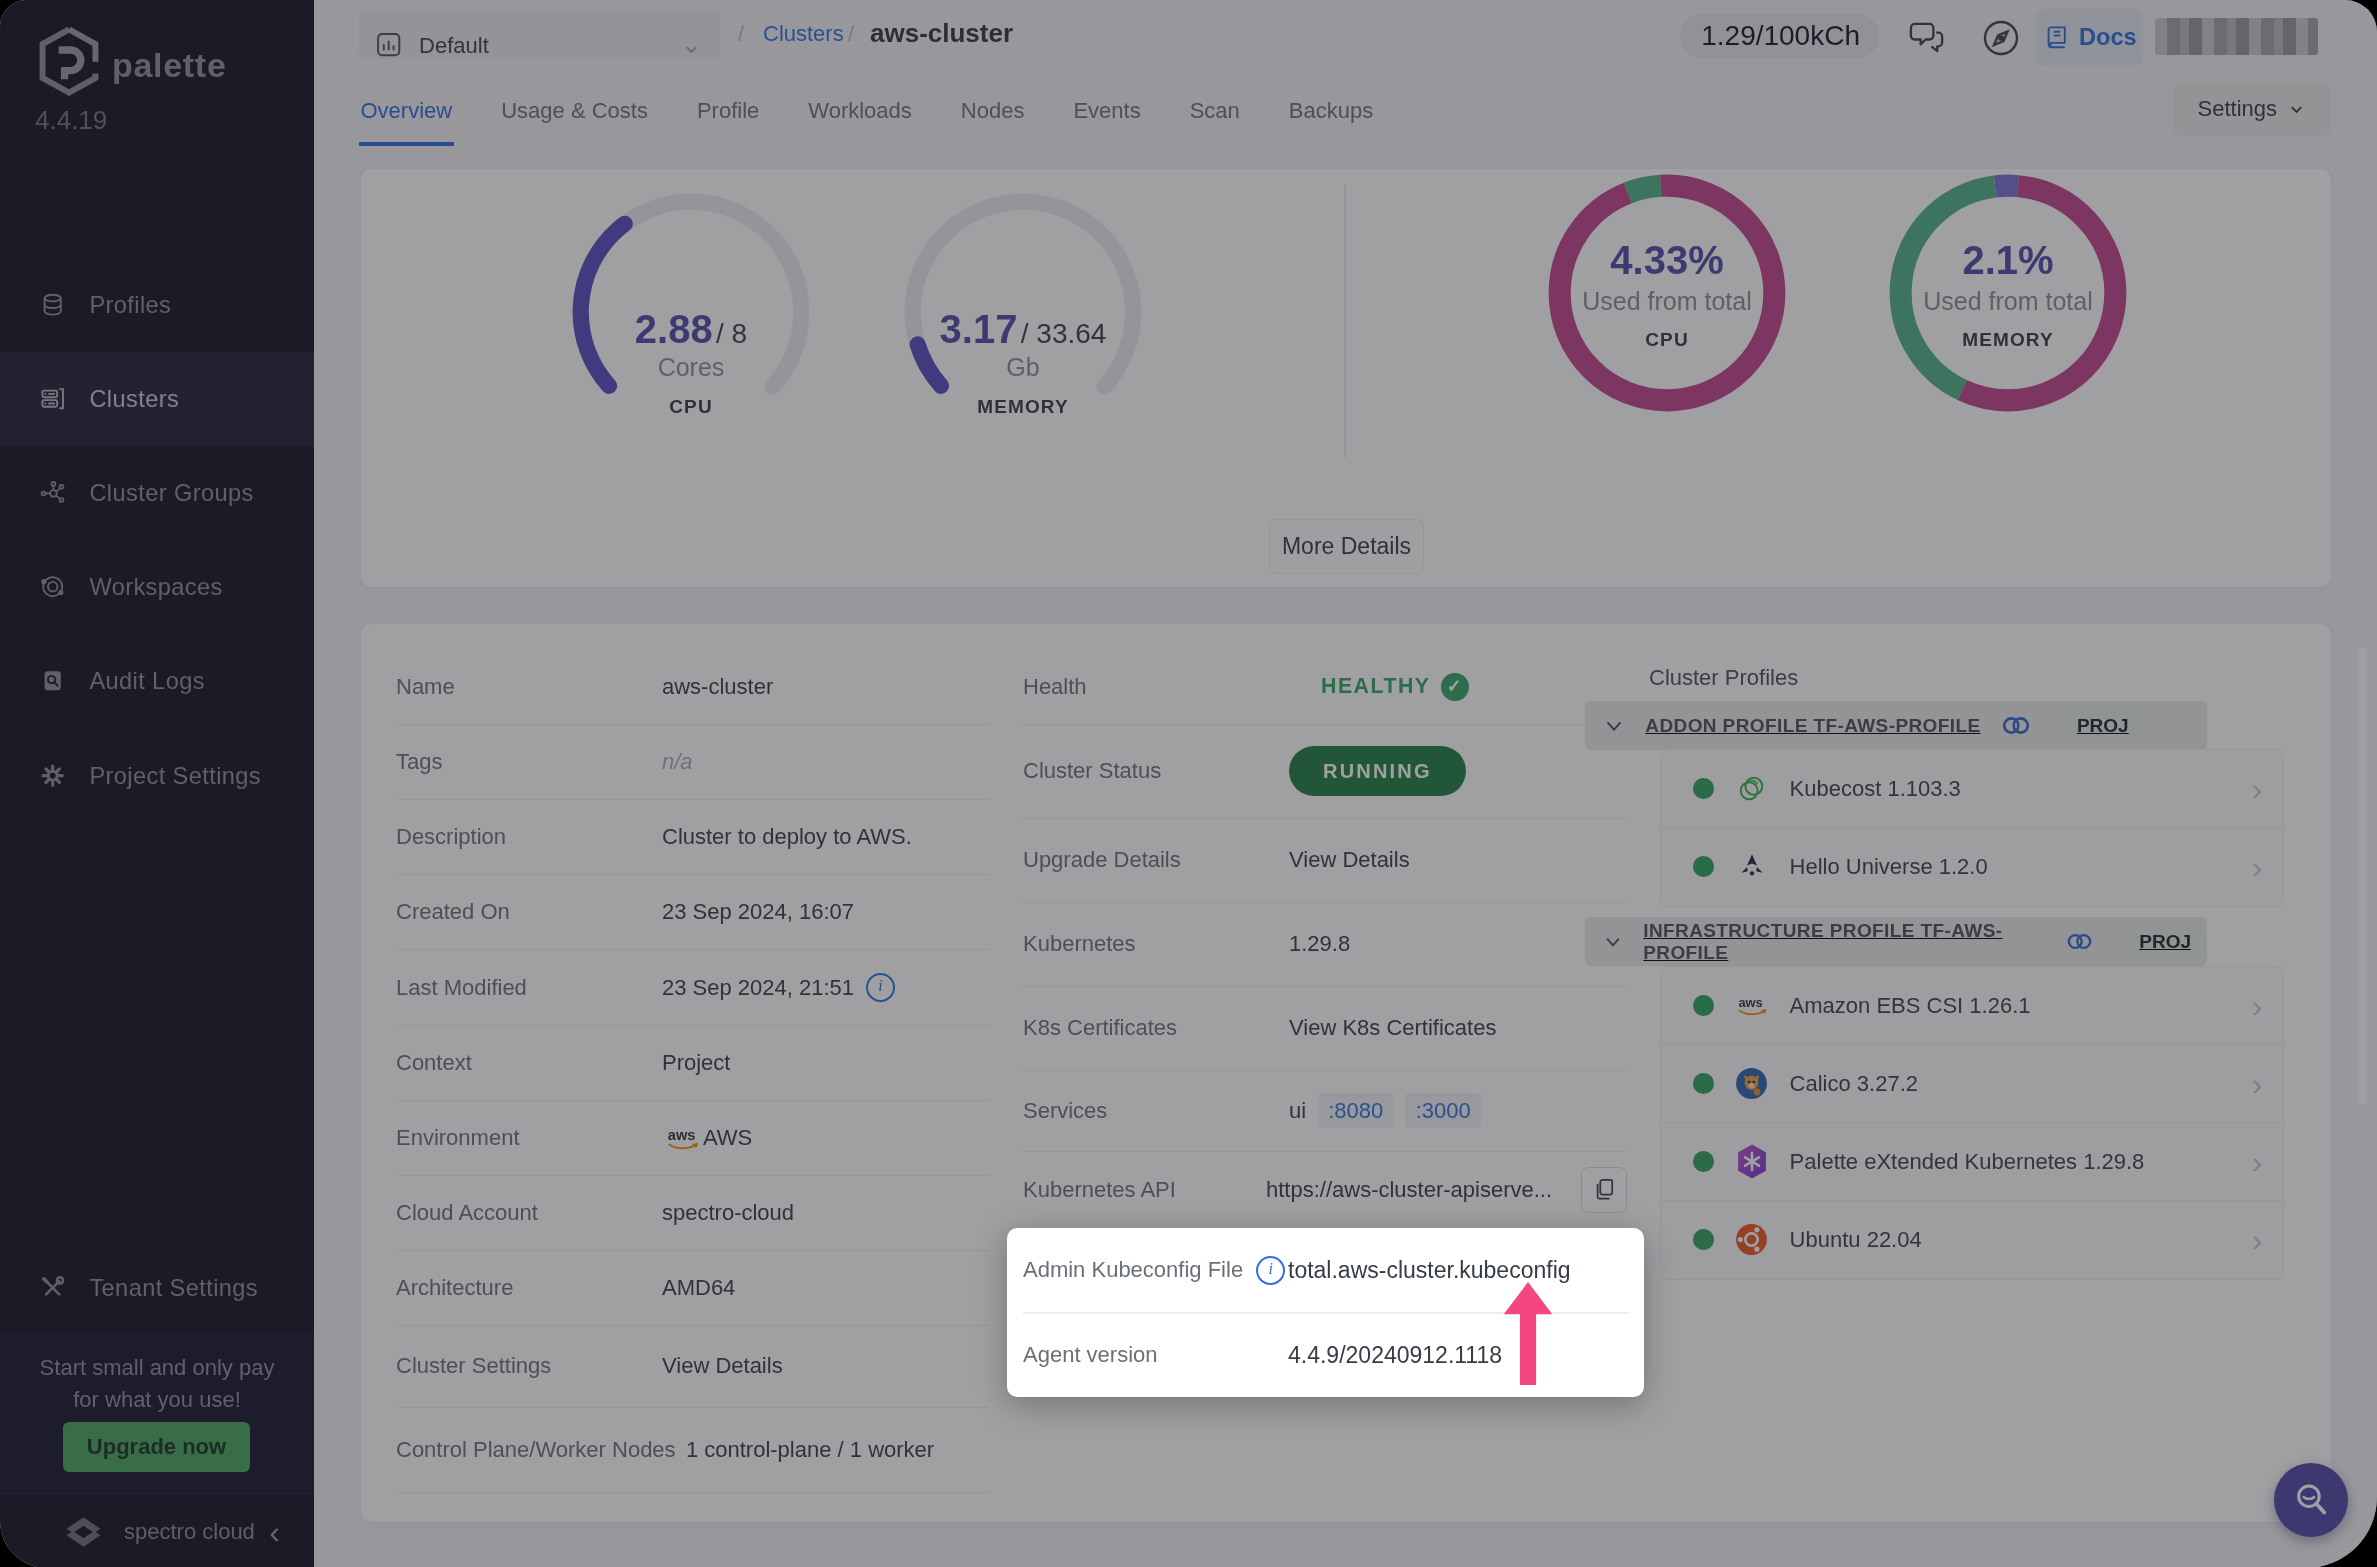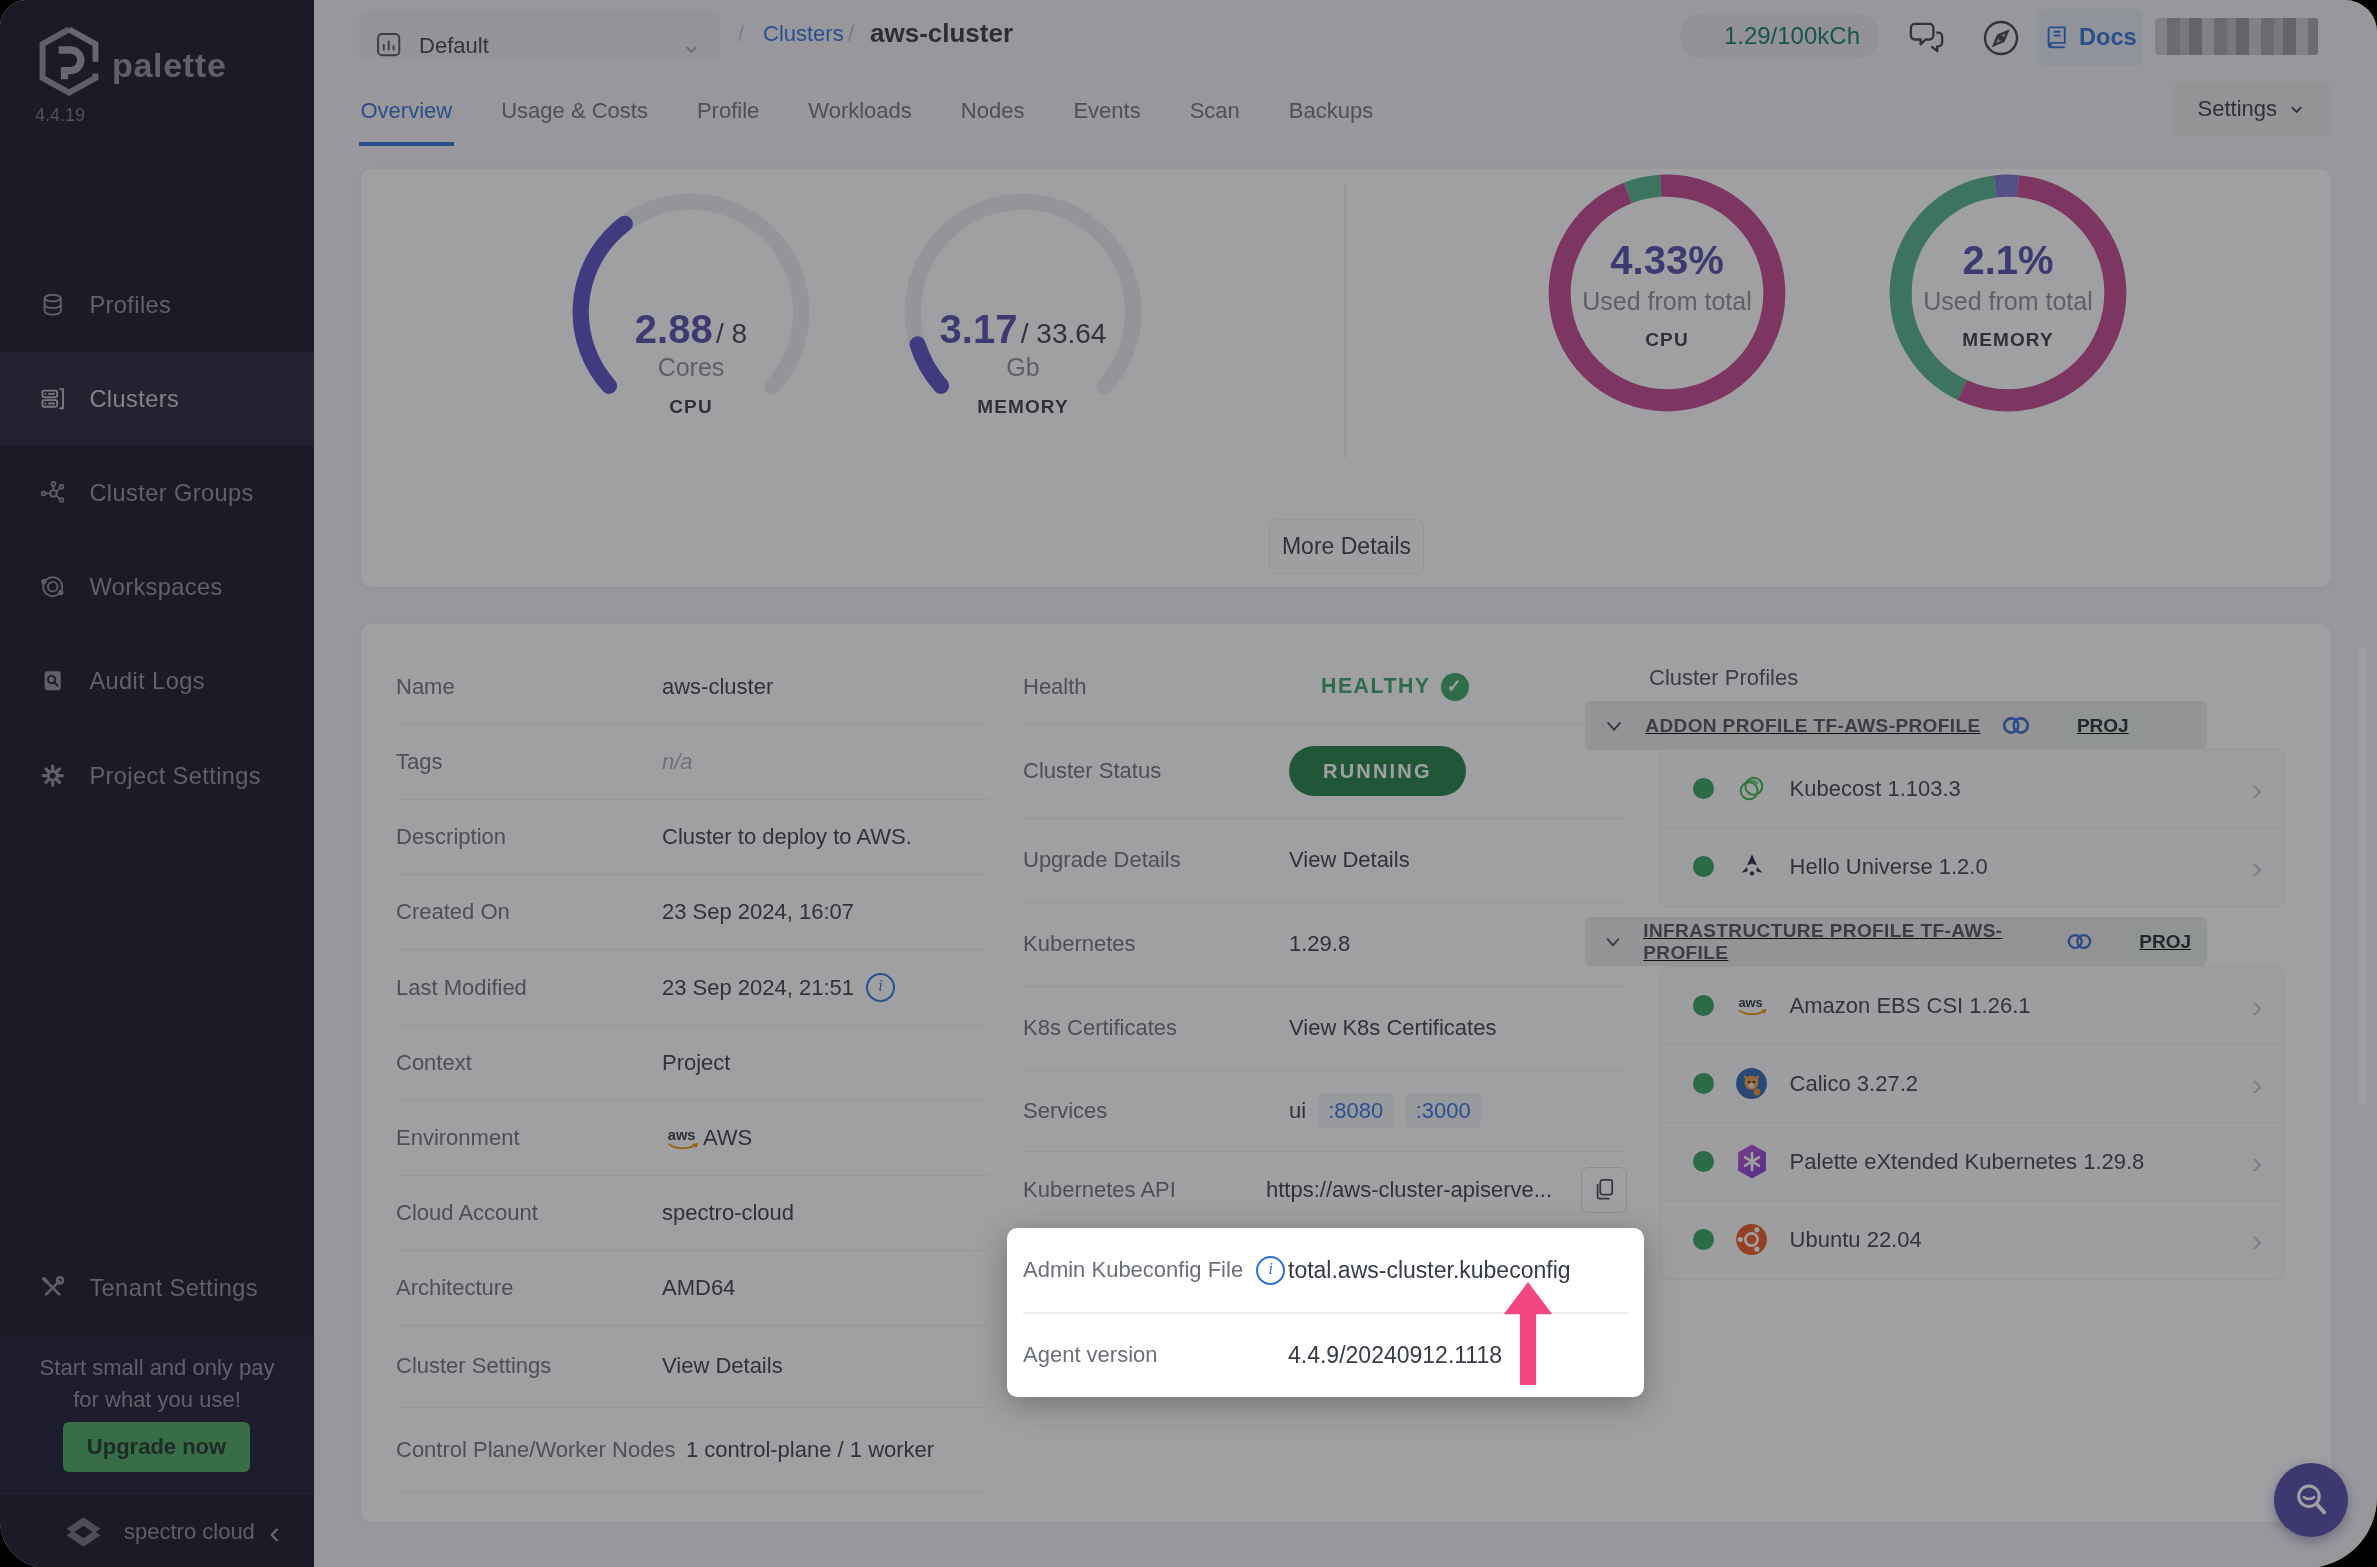--- a/index.html
+++ b/index.html
@@ -8,38 +8,38 @@
           border-radius:26.5px 32px 71px 47px;}
   .abs{position:absolute;}
   
   #sidebar{position:absolute;left:0;top:0;width:314px;height:1568px;background:#131123;}
   .nav-item{position:absolute;left:0;width:314px;height:94px;display:flex;align-items:center;cursor:pointer;}
   .nav-item .ic{width:29.4px;height:29.4px;margin-left:38px;flex:0 0 29.4px;}
   .nav-item .nav-lbl{margin-left:22px;font-size:23.6px;color:#8F8E9B;letter-spacing:0.4px;}
   .nav-item.active{background:#211F36;}
   .nav-item.active .nav-lbl{color:#C9C9D4;}
   #logo-word{position:absolute;left:112px;top:46px;font-size:34px;font-weight:700;color:#8F8E9A;letter-spacing:0.7px;}
-  #version{position:absolute;left:35px;top:105px;font-size:18px;color:#73727E;}
+  #version{position:absolute;left:35px;top:105px;font-size:26px;color:#73727E;}
   #promo{position:absolute;left:0;top:1334px;width:314px;height:159px;background:#17142E;}
   .promo-line{width:314px;text-align:center;font-size:22px;color:#8F8E9B;}
   #upgrade-btn{position:absolute;left:63px;top:88px;width:187px;height:50px;background:#46A55F;border-radius:5.9px;
     display:flex;align-items:center;justify-content:center;font-size:22px;font-weight:700;color:#17301F;cursor:pointer;}
   #side-footer{position:absolute;left:0;top:1493px;width:314px;height:75px;border-top:1.5px solid rgba(255,255,255,.07);
     display:flex;align-items:center;}
   #side-footer .brand{font-size:22px;color:#8B8A96;margin-left:19px;}
   .collapse{margin-left:auto;margin-right:34px;font-size:32px;color:#9A99A4;line-height:1;}
   
   #proj-select{position:absolute;left:359px;top:10.3px;width:361px;height:49px;background:#E9E9ED;border-radius:5.9px;
     display:flex;align-items:flex-end;cursor:pointer;}
   #proj-select .txt{font-size:22px;color:#3A3F47;margin-left:16px;}
   .chev-down{width:19px;height:19px;}
   .crumb{font-size:22px;}
   #usage-pill{position:absolute;left:1680px;top:13.2px;width:199px;height:46px;background:#E6E6EA;border-radius:29.4px;
     display:flex;align-items:center;justify-content:flex-end;}
-  #usage-pill span{font-size:24px;color:#0f766e;margin-right:19px;}
+  #usage-pill span{font-size:28px;color:#0f172a;margin-right:19px;}
   #docs-btn{position:absolute;left:2036px;top:8.8px;width:107px;height:57px;background:#E4E8F3;border-radius:7.4px;
     display:flex;align-items:center;justify-content:center;gap:7.4px;cursor:pointer;}
   #docs-btn span{font-size:23.6px;font-weight:700;color:#2E6BD6;}
   #user-redacted{position:absolute;left:2155px;top:17.7px;width:163px;height:37px;border-radius:2.9px;opacity:.85;
     background:repeating-linear-gradient(90deg,#C3C3C8 0 11.8px,#93939A 11.8px 25px,#AFAFB5 25px 34px,#84848C 34px 47px);
     filter:blur(0.7px);}
   
   #tabs{position:absolute;left:359px;top:82px;display:flex;gap:46px;}
   .tab{font-size:22px;color:#6B7078;padding:16px 1.5px 17.7px;cursor:pointer;border-bottom:4.4px solid transparent;}
   .tab.active{color:#2E6BD6;border-bottom-color:#2E6BD6;}

